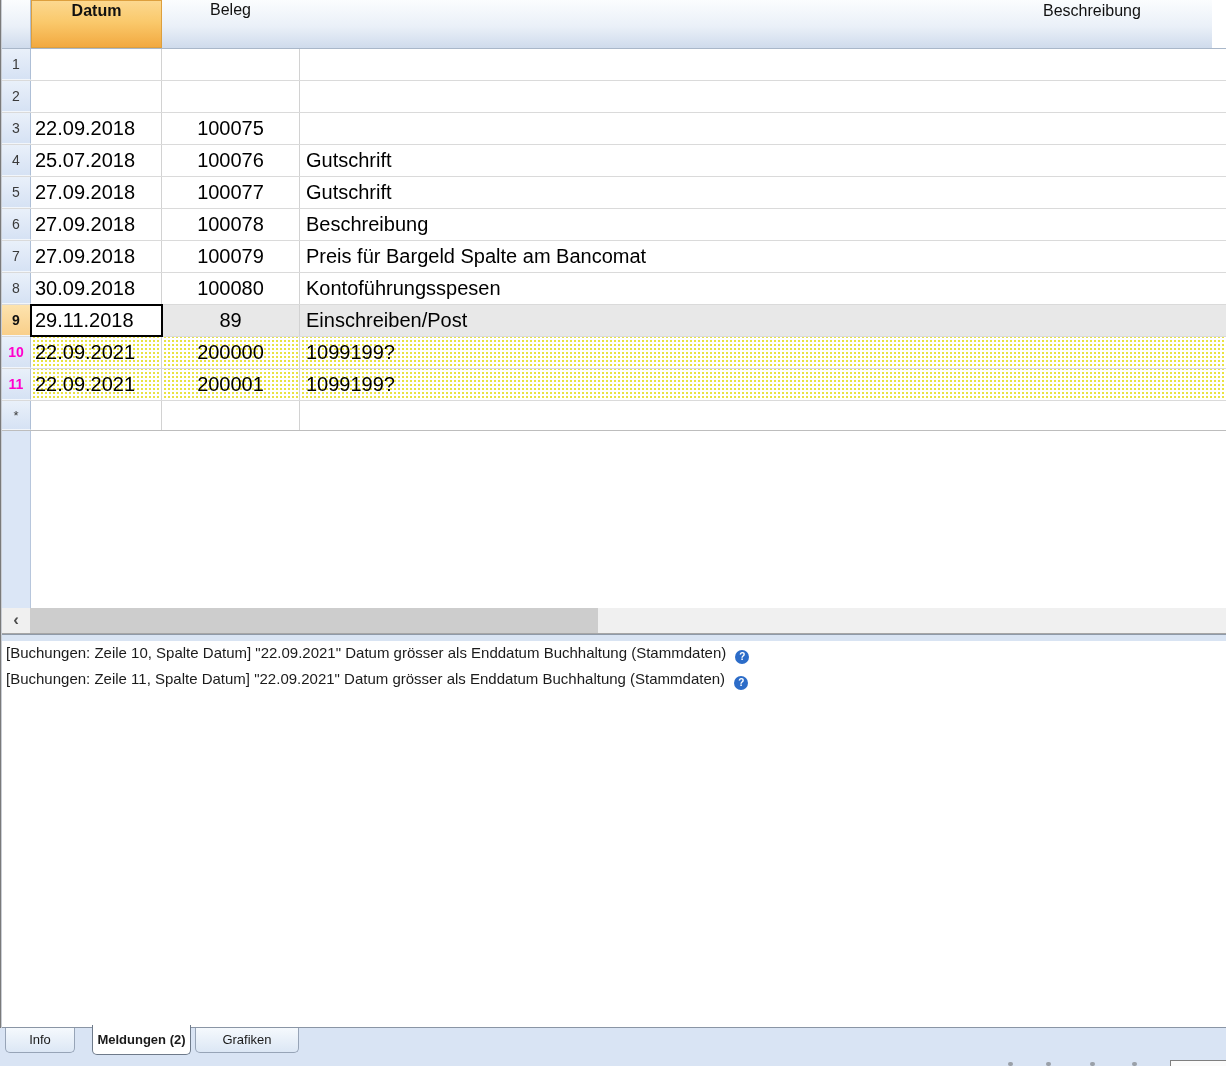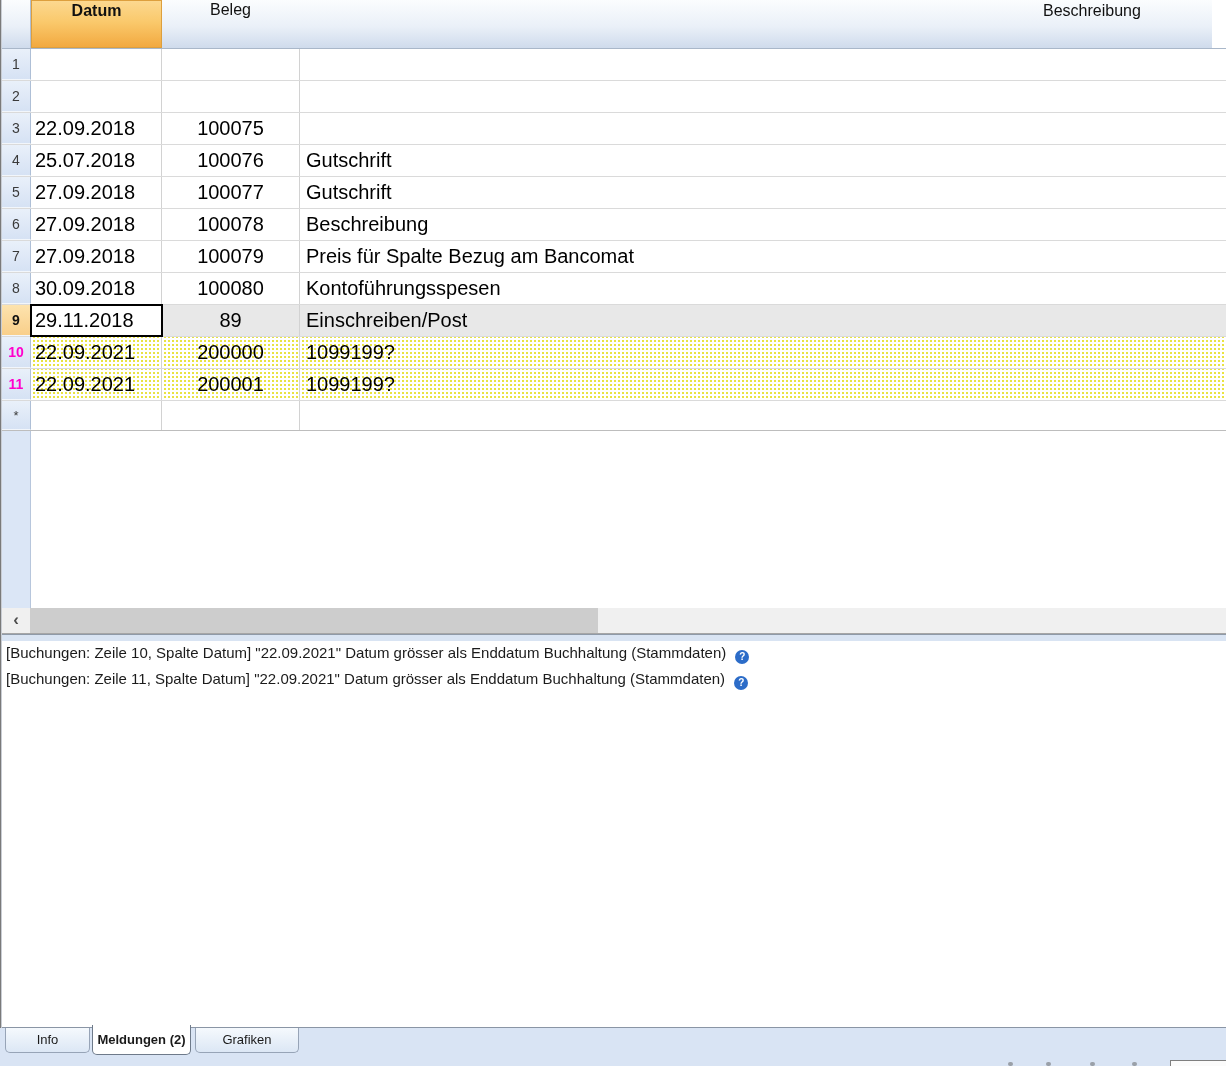--- a/index.html
+++ b/index.html
@@ -71,21 +71,21 @@
       vertical-align:-2px;}
 
   
   .tabline{position:absolute;left:0;top:1027px;width:1226px;height:1px;background:#8a95a5;}
   .bottom-strip{position:absolute;left:0;top:1028px;width:1226px;height:38px;background:#d9e4f4;}
   .tab{position:absolute;box-sizing:border-box;font-size:13px;color:#1a1a1a;text-align:center;
       border:1px solid #97a4b7;border-top:none;border-radius:0 0 5px 5px;
       background:linear-gradient(180deg,#f5f9fd,#dce7f5);}
   .tab.inactive{top:1028px;height:25px;line-height:23px;}
   .tab.active{top:1025px;height:30px;line-height:30px;background:#ffffff;border-color:#6e7a8a;font-weight:bold;z-index:2;}
-  .tab-info{left:5px;width:85px;}
+  .tab-info{left:5px;width:70px;}
   .tab-meld{left:92px;width:99px;}
   .tab-graf{left:195px;width:104px;}
 
   
   .frag-box{position:absolute;left:1170px;top:1060px;width:55px;height:12px;background:#fbfbfb;border:1px solid #7f7f7f;}
   .frag-dot{position:absolute;top:1062px;width:5px;height:4px;background:#9aa0a8;border-radius:2px;}
 </style>
 </head>
 <body>
 
@@ -136,21 +136,21 @@
   <div class="row" style="top:209px">
     <div class="gut">6</div>
     <div class="cell cd">27.09.2018</div>
     <div class="cell cb">100078</div>
     <div class="cell cs">Beschreibung</div>
   </div>
   <div class="row" style="top:241px">
     <div class="gut">7</div>
     <div class="cell cd">27.09.2018</div>
     <div class="cell cb">100079</div>
-    <div class="cell cs">Preis für Spalte Bezug am Bancomat</div>
+    <div class="cell cs">Preis für Bargeld Spalte am Bancomat</div>
   </div>
   <div class="row" style="top:273px">
     <div class="gut">8</div>
     <div class="cell cd">30.09.2018</div>
     <div class="cell cb">100080</div>
     <div class="cell cs">Kontoführungsspesen</div>
   </div>
   <div class="row sel" style="top:305px">
     <div class="gut">9</div>
     <div class="cell cd">29.11.2018</div>

